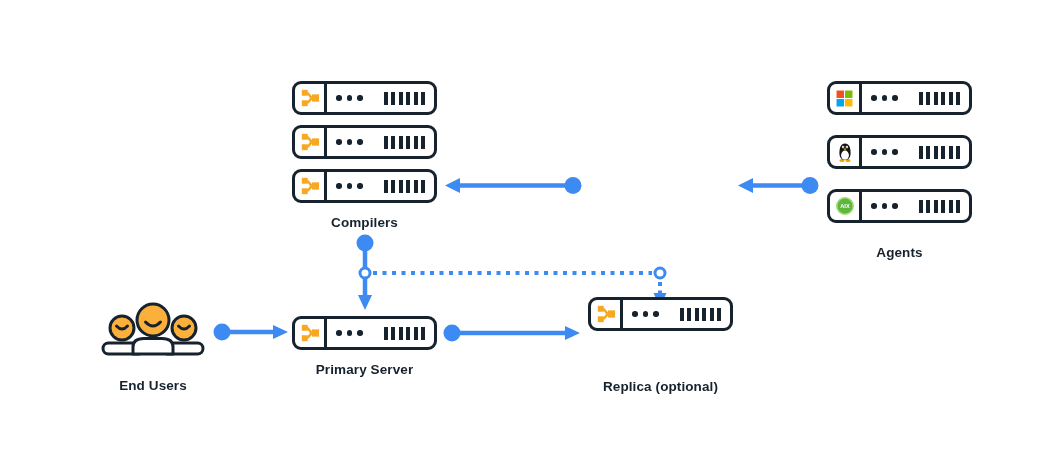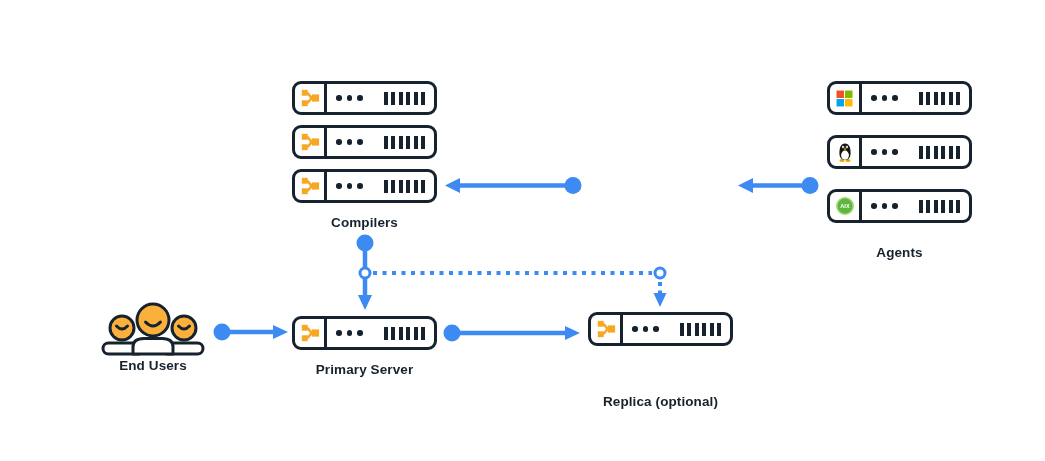--- a/index.html
+++ b/index.html
@@ -240,21 +240,21 @@
             <span class="bar"></span>
             <span class="bar"></span>
             <span class="bar"></span>
             <span class="bar"></span>
           </div>
       </div>
     </div>
     <div class="node-label">Agents</div>
   </div>
 
-  <div class="node-group" style="left:97px;top:301px;width:112px;gap:0;">
+  <div class="node-group" style="left:97px;top:301px;width:112px;gap:20px;">
     <svg class="users-svg" width="112" height="55" viewBox="0 0 112 55">
       <circle cx="25" cy="27" r="12" fill="var(--face)" stroke="var(--navy)" stroke-width="3"></circle>
       <path d="M19.5,25 Q25,31 30.5,25" fill="none" stroke="var(--navy)" stroke-width="3" stroke-linecap="round"></path>
       <circle cx="87" cy="27" r="12" fill="var(--face)" stroke="var(--navy)" stroke-width="3"></circle>
       <path d="M81.5,25 Q87,31 92.5,25" fill="none" stroke="var(--navy)" stroke-width="3" stroke-linecap="round"></path>
       <circle cx="56" cy="19" r="16" fill="var(--face)" stroke="var(--navy)" stroke-width="3"></circle>
       <path d="M48.5,21 Q56,29 63.5,21" fill="none" stroke="var(--navy)" stroke-width="3" stroke-linecap="round"></path>
       <rect x="6" y="42" width="41" height="11" rx="5.5" fill="#ffffff" stroke="var(--navy)" stroke-width="3"></rect>
       <rect x="65" y="42" width="41" height="11" rx="5.5" fill="#ffffff" stroke="var(--navy)" stroke-width="3"></rect>
       <path d="M36,53 L36,46 Q36,37.5 47,37.5 L65,37.5 Q76,37.5 76,46 L76,53 Z" fill="#ffffff" stroke="var(--navy)" stroke-width="3" stroke-linejoin="round"></path>
@@ -284,21 +284,21 @@
             <span class="bar"></span>
             <span class="bar"></span>
             <span class="bar"></span>
             <span class="bar"></span>
           </div>
       </div>
     </div>
     <div class="node-label">Primary Server</div>
   </div>
 
-  <div class="node-group" style="left:588px;top:312px;width:145px;gap:46px;">
+  <div class="node-group" style="left:588px;top:297px;width:145px;gap:46px;">
     <div class="server">
       <div class="icon-bay">
         <svg width="20" height="20" viewBox="0 0 22 22">
           <path d="M5,5 C12,5 9,11 15,11 M5,17 C12,17 9,11 15,11" fill="none" stroke="var(--orange)" stroke-width="2.6"></path>
           <rect x="2" y="2" width="6.5" height="6.5" fill="var(--orange)"></rect>
           <rect x="2" y="13.5" width="6.5" height="6.5" fill="var(--orange)"></rect>
           <rect x="13" y="7" width="8" height="8" fill="var(--orange)"></rect>
         </svg>
       </div>
       <div class="main-bay">

